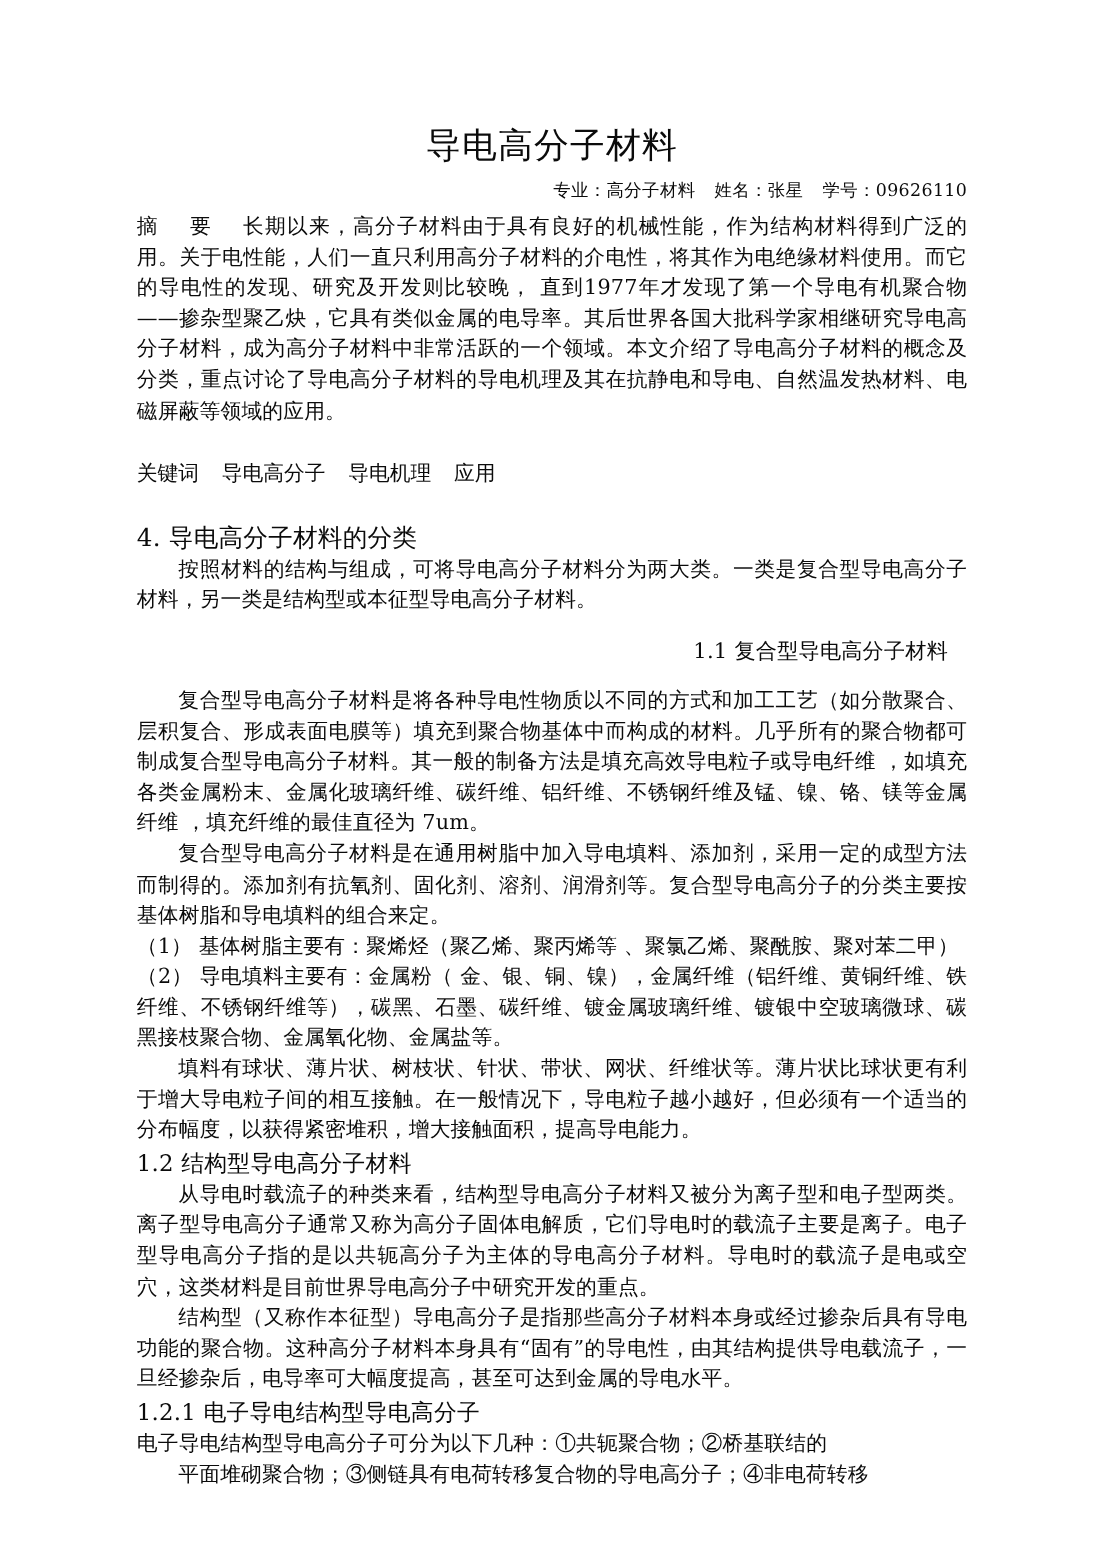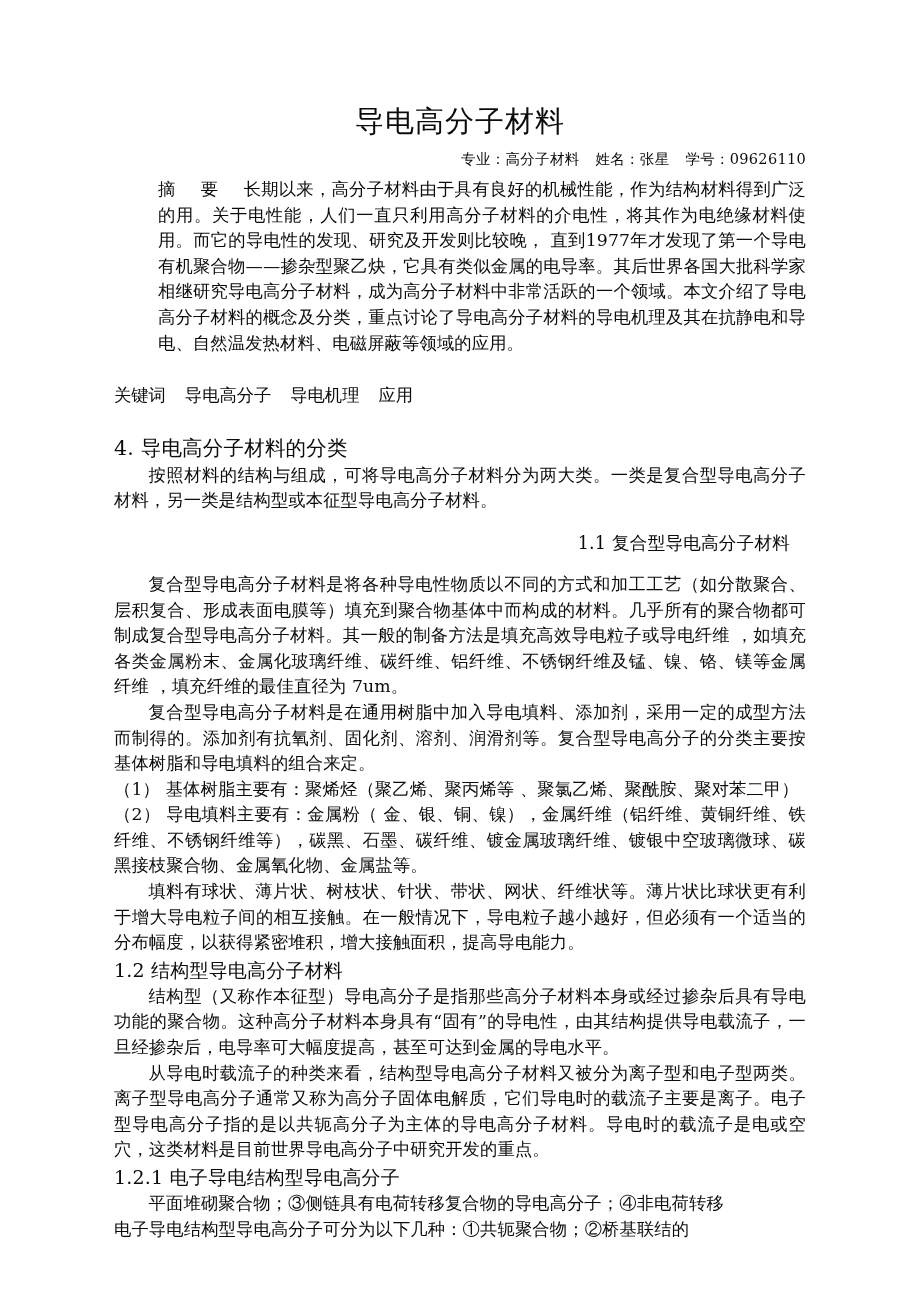--- a/index.html
+++ b/index.html
@@ -57,21 +57,20 @@
     letter-spacing: 0.15px;
   }
   .para.indent2 {
     text-indent: 2em;
   }
   .para.hang {
     text-indent: 0;
   }
   .abstract {
     padding-top: 7px;
-    margin-left: 44px;
   }
   .label-gap {
     display: inline-block;
     width: 1.45em;
   }
 
   .keywords {
     font-size: 17.3px;
     line-height: 25.6px;
     margin: 0;
@@ -134,21 +133,21 @@
     <p class="para indent2">按照材料的结构与组成，可将导电高分子材料分为两大类。一类是复合型导电高分子材料，另一类是结构型或本征型导电高分子材料。</p>
 
     <h3 class="h2">1.1 复合型导电高分子材料</h3>
     <p class="para indent2">复合型导电高分子材料是将各种导电性物质以不同的方式和加工工艺（如分散聚合、层积复合、形成表面电膜等）填充到聚合物基体中而构成的材料。几乎所有的聚合物都可制成复合型导电高分子材料。其一般的制备方法是填充高效导电粒子或导电纤维 ，如填充各类金属粉末、金属化玻璃纤维、碳纤维、铝纤维、不锈钢纤维及锰、镍、铬、镁等金属纤维 ，填充纤维的最佳直径为 7um。</p>
     <p class="para indent2">复合型导电高分子材料是在通用树脂中加入导电填料、添加剂，采用一定的成型方法而制得的。添加剂有抗氧剂、固化剂、溶剂、润滑剂等。复合型导电高分子的分类主要按基体树脂和导电填料的组合来定。</p>
     <p class="para hang">（1） 基体树脂主要有：聚烯烃（聚乙烯、聚丙烯等 、聚氯乙烯、聚酰胺、聚对苯二甲）</p>
     <p class="para hang">（2） 导电填料主要有：金属粉（ 金、银、铜、镍），金属纤维（铝纤维、黄铜纤维、铁纤维、不锈钢纤维等），碳黑、石墨、碳纤维、镀金属玻璃纤维、镀银中空玻璃微球、碳黑接枝聚合物、金属氧化物、金属盐等。</p>
     <p class="para indent2">填料有球状、薄片状、树枝状、针状、带状、网状、纤维状等。薄片状比球状更有利于增大导电粒子间的相互接触。在一般情况下，导电粒子越小越好，但必须有一个适当的分布幅度，以获得紧密堆积，增大接触面积，提高导电能力。</p>
 
     <h3 class="h3">1.2 结构型导电高分子材料</h3>
+    <p class="para indent2">从导电时载流子的种类来看，结构型导电高分子材料又被分为离子型和电子型两类。离子型导电高分子通常又称为高分子固体电解质，它们导电时的载流子主要是离子。电子型导电高分子指的是以共轭高分子为主体的导电高分子材料。导电时的载流子是电或空穴，这类材料是目前世界导电高分子中研究开发的重点。</p>
     <p class="para indent2">结构型（又称作本征型）导电高分子是指那些高分子材料本身或经过掺杂后具有导电功能的聚合物。这种高分子材料本身具有“固有”的导电性，由其结构提供导电载流子，一旦经掺杂后，电导率可大幅度提高，甚至可达到金属的导电水平。</p>
-    <p class="para indent2">从导电时载流子的种类来看，结构型导电高分子材料又被分为离子型和电子型两类。离子型导电高分子通常又称为高分子固体电解质，它们导电时的载流子主要是离子。电子型导电高分子指的是以共轭高分子为主体的导电高分子材料。导电时的载流子是电或空穴，这类材料是目前世界导电高分子中研究开发的重点。</p>
 
     <h4 class="h3">1.2.1 电子导电结构型导电高分子</h4>
+    <p class="para hang">电子导电结构型导电高分子可分为以下几种：①共轭聚合物；②桥基联结的</p>
     <p class="para tail-indent">平面堆砌聚合物；③侧链具有电荷转移复合物的导电高分子；④非电荷转移</p>
-    <p class="para hang">电子导电结构型导电高分子可分为以下几种：①共轭聚合物；②桥基联结的</p>
 
   </div>
 </div>
 
 </body></html>

